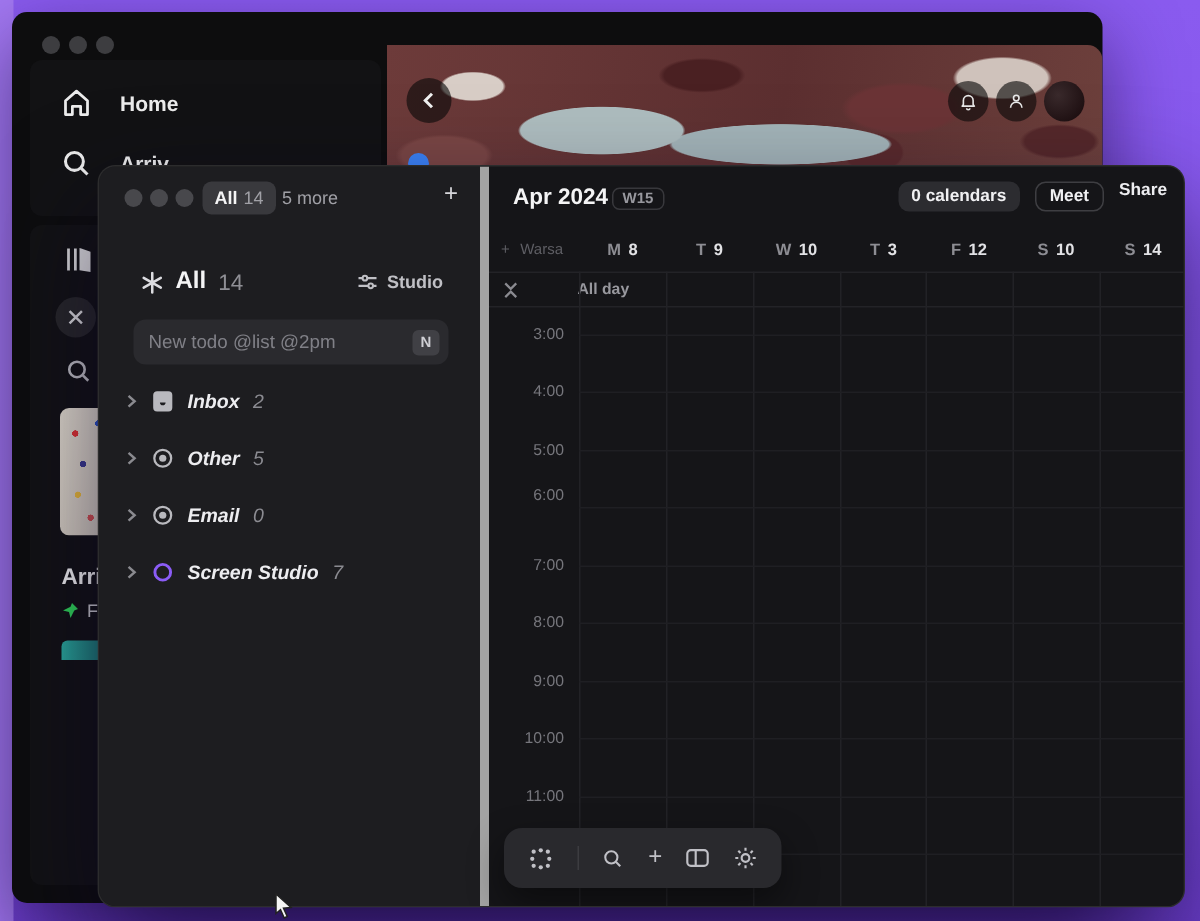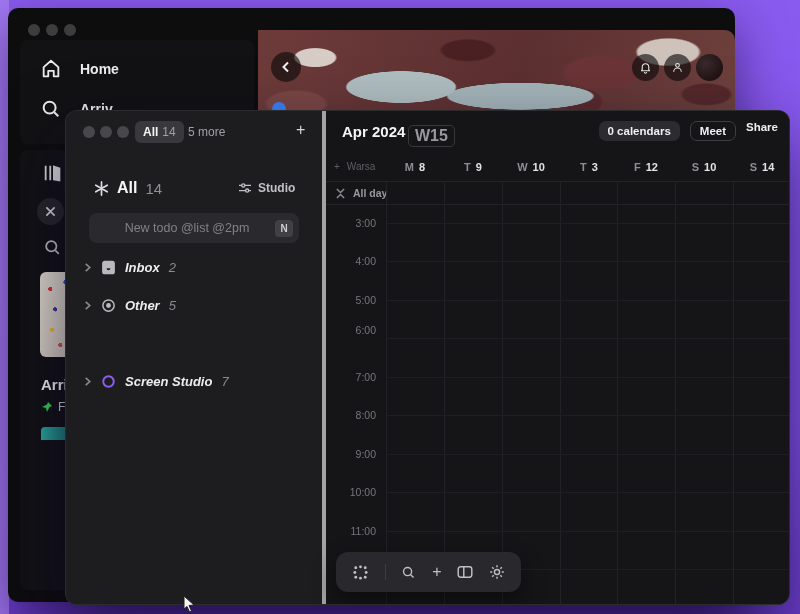--- a/index.html
+++ b/index.html
@@ -59,60 +59,60 @@
                 display:flex; align-items:center; justify-content:center; color:#eee; }
   .blue-dot { position:absolute; left:14px; top:72px; width:14px; height:14px; border-radius:50%;
               background:#3b82f6; }
 
   
   .todo-win { position:absolute; left:65px; top:110px; width:725px; height:495px;
               background:#1c1c1e; border-radius:12px; overflow:hidden;
               border:1px solid rgba(255,255,255,.07);
               box-shadow:0 30px 70px rgba(10,2,35,.6); }
   .left-panel { position:absolute; left:0; top:0; width:260px; height:100%;
-                background:#1d1d20; border-right:4px solid #a3a3a3; }
+                background:#1d1d20; border-right:6px solid #a3a3a3; }
   .fg-dot { position:absolute; top:15px; width:12px; height:12px; border-radius:50%; background:#48484c; }
   .tab-pill { position:absolute; left:69px; top:10px; height:22px; padding:0 8px; border-radius:6px;
               background:#39393d; display:flex; align-items:center; gap:4px;
               font-size:12px; font-weight:700; color:#f4f4f5; }
   .tab-pill .cnt { color:#a0a0a6; font-weight:400; }
   .more-tab { position:absolute; left:122px; top:14px; font-size:12px; color:#a0a0a6; }
   .panel-plus { position:absolute; left:230px; top:10px; font-size:16px; color:#d6d6da; }
   .heading { position:absolute; left:28px; top:68px; display:flex; align-items:center; gap:8px; }
   .heading .h-title { font-size:16px; font-weight:700; color:#f5f5f6; }
   .heading .h-count { font-size:15px; color:#8f8f95; }
   .display-btn { position:absolute; left:172px; top:70px; display:flex; align-items:center; gap:6px;
                  color:#c0c0c5; font-size:12px; font-weight:600; }
   .todo-input { position:absolute; left:23px; top:102px; width:210px; height:30px; border-radius:8px;
-                background:#2a2a2e; display:flex; align-items:center; padding:0 6px 0 10px;text-align:center; }
+                background:#2a2a2e; display:flex; align-items:center; padding:0 6px 0 10px; }
   .todo-input .ph { flex:1; color:#808087; font-size:12.5px; }
   .key-badge { width:18px; height:17px; border-radius:4px; background:#404045; color:#cfcfd4;
                font-size:10px; font-weight:700; display:flex; align-items:center; justify-content:center; }
   .list-row { position:absolute; left:10px; width:240px; height:34px; display:flex; align-items:center;
               gap:9px; padding-left:7px; border-radius:7px;font-style:italic; }
   .list-row .lbl { font-size:13px; font-weight:600; color:#ededf0; }
   .list-row .cnt { font-size:13px; color:#8b8b91; }
 
   .cal-panel { position:absolute; left:260px; top:0; width:465px; height:100%; background:#151518; }
   .cal-title { position:absolute; left:16px; top:12px; font-size:15px; font-weight:700; color:#f4f4f5; }
-  .week-badge { position:absolute; left:82px; top:14px; font-size:16px; font-weight:600; color:#98989e;
+  .week-badge { position:absolute; left:82px; top:14px; font-size:10px; font-weight:600; color:#98989e;
                 border:1px solid #38383c; border-radius:5px; padding:1px 6px; }
   .cal-actions { position:absolute; right:13px; top:10px; display:flex; align-items:flex-start; gap:10px; }
   .act-filled { background:#2c2c30; border-radius:7px; padding:4px 9px; font-size:11.5px; font-weight:700; color:#f0f0f2; }
   .act-outline { border:1px solid #3e3e42; border-radius:7px; padding:3px 9px; font-size:11.5px; font-weight:700; color:#f0f0f2; }
   .act-plain { font-size:11.5px; font-weight:700; color:#ededf0; }
   .tz-cell { position:absolute; left:8px; top:50px; display:flex; gap:7px; align-items:center;
              color:#5e5e64; font-size:10px; width:48px; overflow:hidden; }
   .day-cell { position:absolute; top:50px; width:58px; display:flex; justify-content:center; gap:5px;
               font-size:11px; }
   .day-cell .dl { color:#8d8d93; font-weight:600; }
   .day-cell .dn { color:#e2e2e5; font-weight:700; }
   .allday-row { position:absolute; left:0; top:70px; width:100%; height:24px;
                 border-top:1px solid #232327; border-bottom:1px solid #232327;
-                display:flex; align-items:center; }
+                display:flex; align-items:center;gap:32px; }
   .allday-row .ad-lbl { color:#98989e; font-size:10.5px; font-weight:600; margin-left:7px; }
   .allday-row svg { margin-left:9px; }
   .vline { position:absolute; top:70px; bottom:0; width:1px; background:#222226; }
   .hline { position:absolute; left:60px; right:0; height:1px; background:#1f1f23; }
   .time-lbl { position:absolute; left:0; width:50px; text-align:right; color:#76767c; font-size:10.5px; }
   .cal-toolbar { position:absolute; left:10px; top:441px; width:185px; height:40px; border-radius:12px;
                  background:#29292d; box-shadow:0 10px 24px rgba(0,0,0,.45);
                  display:flex; align-items:center; justify-content:space-evenly; color:#c0c0c6; }
   .tb-divider { width:1px; height:16px; background:#3c3c40; }
   .tb-plus { font-size:16px; color:#c0c0c6; }
@@ -241,20 +241,31 @@
       <div class="list-row" style="top:177px">
         <svg width="9" height="9" viewBox="0 0 10 10" fill="none" stroke="#8a8a8f" stroke-width="1.8">
             <path d="M3 1 L7.5 5 L3 9"></path>
           </svg>
         <svg width="15" height="15" viewBox="0 0 20 20" fill="none">
             <circle cx="10" cy="10" r="7.5" stroke="#b9b9be" stroke-width="2"></circle>
             <circle cx="10" cy="10" r="3.2" fill="#b9b9be"></circle>
           </svg>
         <span class="lbl">Other</span>
         <span class="cnt">5</span>
+      </div>
+      <div class="list-row" style="top:215px">
+        <svg width="9" height="9" viewBox="0 0 10 10" fill="none" stroke="#8a8a8f" stroke-width="1.8">
+            <path d="M3 1 L7.5 5 L3 9"></path>
+          </svg>
+        <svg width="15" height="15" viewBox="0 0 20 20" fill="none">
+            <circle cx="10" cy="10" r="7.5" stroke="#b9b9be" stroke-width="2"></circle>
+            <circle cx="10" cy="10" r="3.2" fill="#b9b9be"></circle>
+          </svg>
+        <span class="lbl">Email</span>
+        <span class="cnt">0</span>
       </div>
       <div class="list-row" style="top:253px">
         <svg width="9" height="9" viewBox="0 0 10 10" fill="none" stroke="#8a8a8f" stroke-width="1.8">
             <path d="M3 1 L7.5 5 L3 9"></path>
           </svg>
         <svg width="15" height="15" viewBox="0 0 20 20" fill="none">
             <circle cx="10" cy="10" r="7" stroke="#8B5CF6" stroke-width="2.6"></circle>
           </svg>
         <span class="lbl">Screen Studio</span>
         <span class="cnt">7</span>

